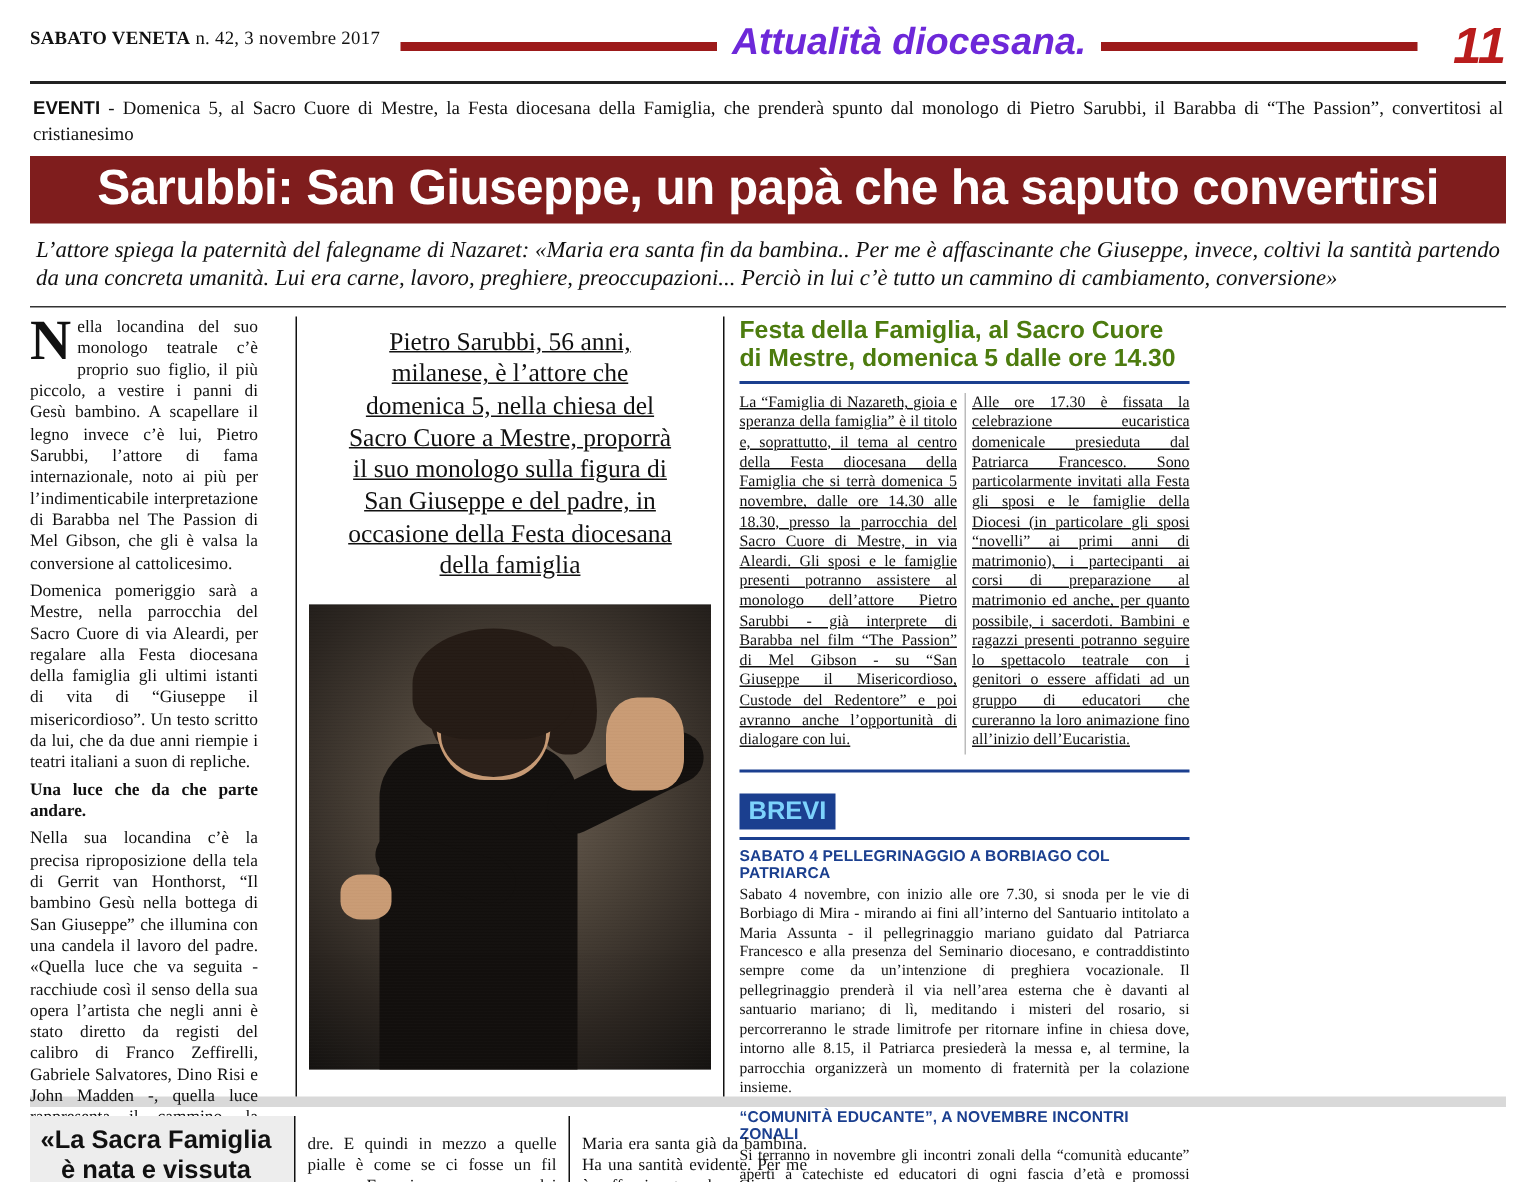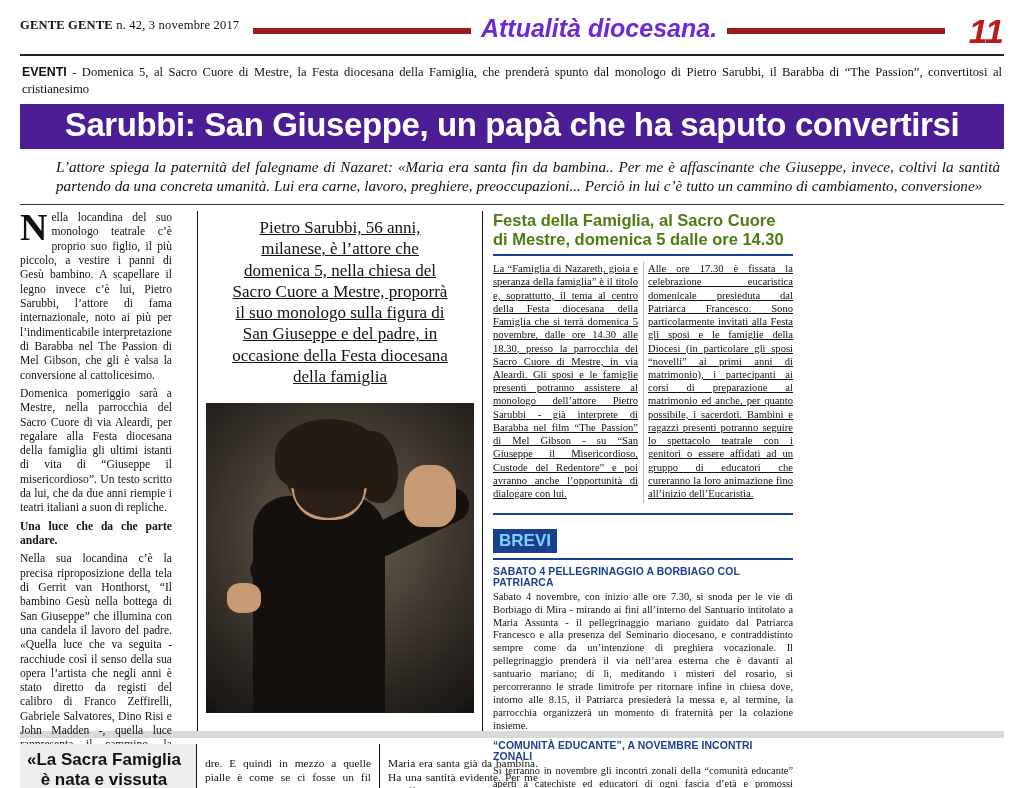--- a/index.html
+++ b/index.html
@@ -21,25 +21,25 @@
   .mast-title{font-family:"Liberation Sans",sans-serif;font-weight:bold;font-style:italic;font-size:25px;white-space:nowrap;color:#6d28d9;}
   .mast-page{font-family:"Liberation Sans",sans-serif;font-weight:bold;font-style:italic;font-size:34px;color:#b91c1c;line-height:1;padding-left:10px;}
 
   .top-rule{height:2px;background:#222;margin:6px 0 0 0;}
 
   
   .occhiello{font-size:12.6px;line-height:1.35;text-align:justify;padding:8px 2px 6px 2px;}
   .occhiello .kicker{font-family:"Liberation Sans",sans-serif;font-weight:bold;font-size:12.4px;}
 
   
-  .headline-band{background:#4c1d95;color:#fff;padding:4px 10px 7px 10px;}
+  .headline-band{background:#7f1d1d;color:#fff;padding:4px 10px 7px 10px;}
   .headline{font-family:"Liberation Sans",sans-serif;font-weight:bold;font-size:33px;line-height:1.02;text-align:center;letter-spacing:-.4px;}
 
   
-  .sommario{font-style:italic;font-size:15.2px;line-height:1.3;text-align:justify;padding:8px 4px 6px 4px;margin-left:32px;}
+  .sommario{font-style:italic;font-size:15.2px;line-height:1.3;text-align:justify;padding:8px 4px 6px 4px;}
   .rule-thin{height:1px;background:#333;margin:2px 0 6px 0;}
 
   
   .body-grid{display:flex;gap:0;height:520px;}
   .colA{width:168px;padding-right:9px;border-right:1px solid #111;}
   .colPhoto{width:268px;padding:0 8px;}
   .colRight{width:300px;padding-left:10px;border-left:1px solid #111;}
 
   .bodytext{font-size:11.6px;line-height:1.235;text-align:justify;hyphens:auto;}
   .bodytext p{margin:0 16px 4px 0;}
@@ -96,21 +96,21 @@
   .grayband{background:#ededed;}
   .hr-gray{height:7px;background:#d9d9d9;}
 </style>
 </head>
 <body>
 
 <div class="page">
 
   <div class="masthead">
     <div class="mast-left">
-      <b>GENTE GENTE</b>
+      <b>SABATO VENETA</b>
       <span>n. 42, 3 novembre 2017</span>
     </div>
     <div class="mast-center">
       <div class="mast-rule"></div>
       <div class="mast-title">Attualità diocesana.</div>
       <div class="mast-rule"></div>
     </div>
     <div class="mast-page">11</div>
   </div>
 

